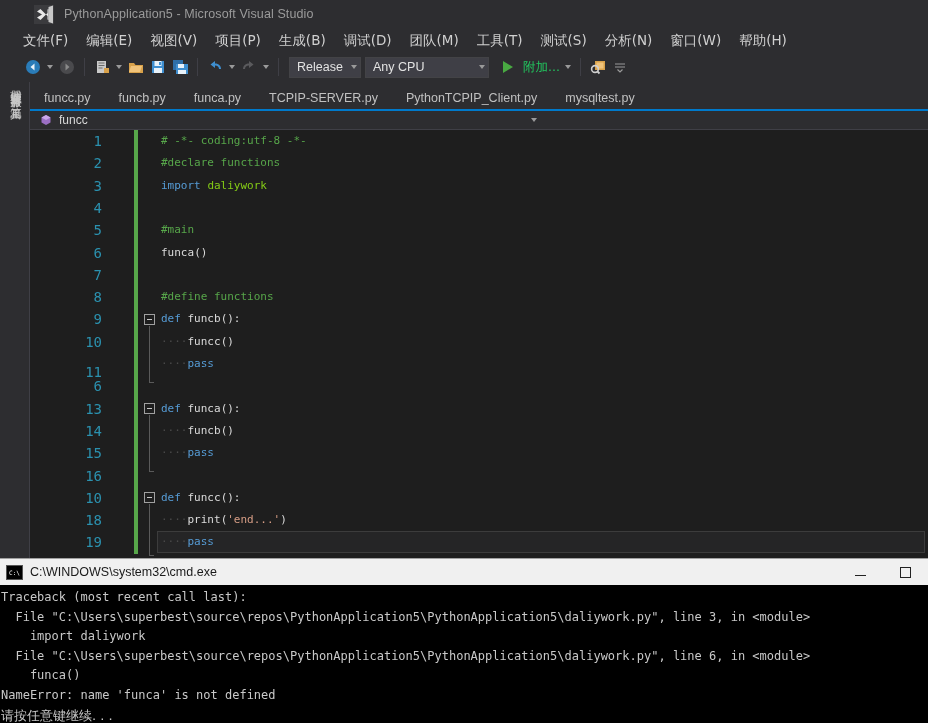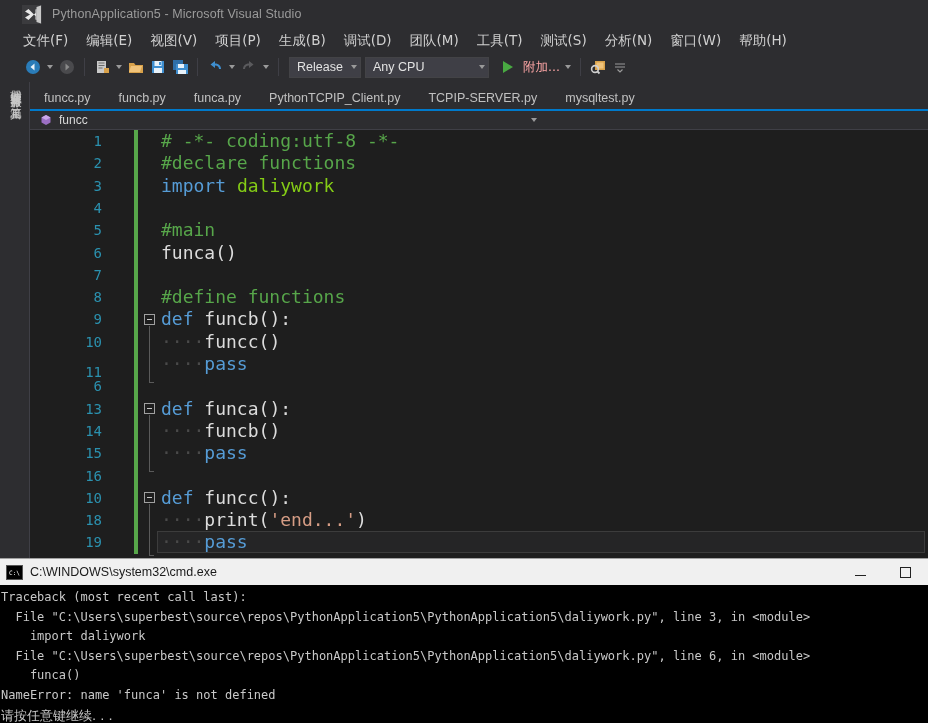--- a/index.html
+++ b/index.html
@@ -13,21 +13,21 @@
 
   
   .vs-window {
     position: absolute; left: 0; top: 0; width: 928px; height: 558px;
     background: #2d2d30; overflow: hidden;
   }
 
   
   .titlebar {
     height: 28px; display: flex; align-items: center;
-    background: #2d2d30; padding-left: 12px;
+    background: #2d2d30; padding-left: 24px;
   }
   .vs-logo {
     width: 20px; height: 19px; margin-right: 10px; margin-left: 10px;
     position: relative; display: inline-block;
   }
   .vs-logo svg { display: block; }
   .title-text {
     color: #9b9b9b; font-size: 12.5px; letter-spacing: .1px;
     font-family: "Liberation Sans", sans-serif;
   }
@@ -64,21 +64,21 @@
     display: flex; align-items: center; justify-content: space-between;
     padding: 0 3px 0 7px; margin-left: 4px;
   }
   .combo span { color: #e2e2e2; font-size: 12.5px; font-family: "Liberation Sans", sans-serif; }
   .combo-release { width: 72px; }
   .combo-cpu { width: 124px; }
   .play-tri {
     width: 0; height: 0; border-top: 6px solid transparent;
     border-bottom: 6px solid transparent; border-left: 10px solid #49a942;
   }
-  .attach-txt { color: #fca5a5; font-size: 12.5px; font-family: "DejaVu Sans", sans-serif; padding: 0 2px 0 4px; }
+  .attach-txt { color: #22c55e; font-size: 12.5px; font-family: "DejaVu Sans", sans-serif; padding: 0 2px 0 4px; }
 
   
   .vdock {
     position: absolute; left: 0; top: 82px; width: 30px; height: 476px;
     background: #2d2d30; border-right: 1px solid #3f3f46;
   }
   .vtab {
     writing-mode: vertical-rl; text-orientation: upright;
     color: #c8c8c8; font-size: 11.5px; font-family: "DejaVu Sans", sans-serif;
     letter-spacing: -1px; padding: 6px 0; margin-left: 9px;
@@ -145,21 +145,21 @@
   }
   .foldline {
     position: absolute; left: 119px; width: 1px; background: #5a5a5a;
   }
   .foldline::after {
     content: ""; position: absolute; left: 0; bottom: 0;
     width: 5px; height: 1px; background: #5a5a5a;
   }
   .code {
     position: absolute; left: 131px; top: 0;
-    font-family: "DejaVu Sans Mono", monospace; font-size: 18px;
+    font-family: "DejaVu Sans Mono", monospace; font-size: 11px;
     line-height: 22.3px; white-space: pre; color: #dcdcdc;
   }
   .cur-line {
     position: absolute; left: 127px; width: 768px; height: 22px;
     border: 1px solid #3c3c3c; background: #252526;
   }
   .k  { color: #569cd6; }   
   .cm { color: #57a64a; }   
   .mod{ color: #84cc16; }   
   .str{ color: #d69d85; }   
@@ -339,24 +339,24 @@
       <div class="tab">
           <span>funcc.py</span>
         </div>
       <div class="tab">
           <span>funcb.py</span>
         </div>
       <div class="tab">
           <span>funca.py</span>
         </div>
       <div class="tab">
+          <span>TCPIP-SERVER.py</span>
+        </div>
+      <div class="tab">
           <span>PythonTCPIP_Client.py</span>
-        </div>
-      <div class="tab">
-          <span>TCPIP-SERVER.py</span>
         </div>
       <div class="tab">
           <span>mysqltest.py</span>
         </div>
     </div>
     <div class="tabstrip-underline"></div>
 
     <div class="navbar">
       <div class="nav-combo">
         <div class="nav-left">

